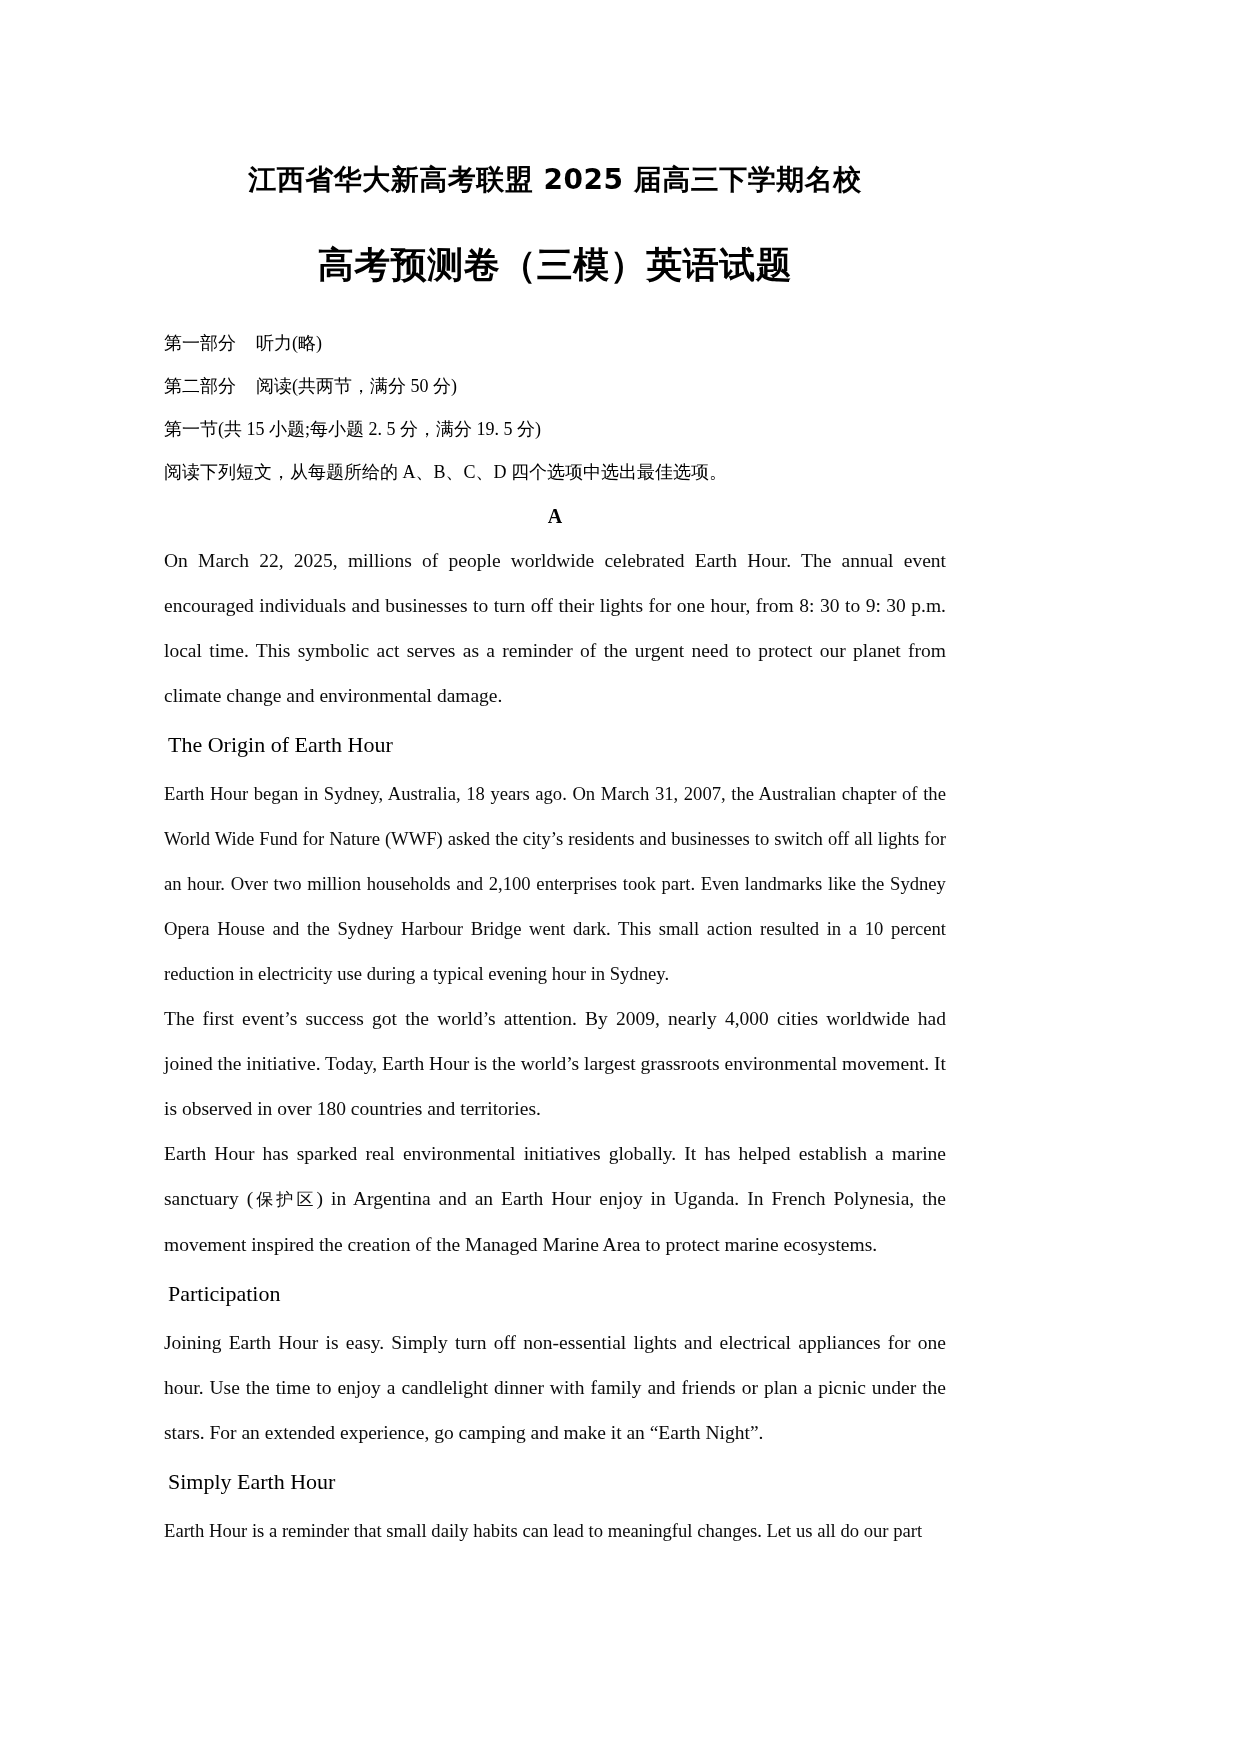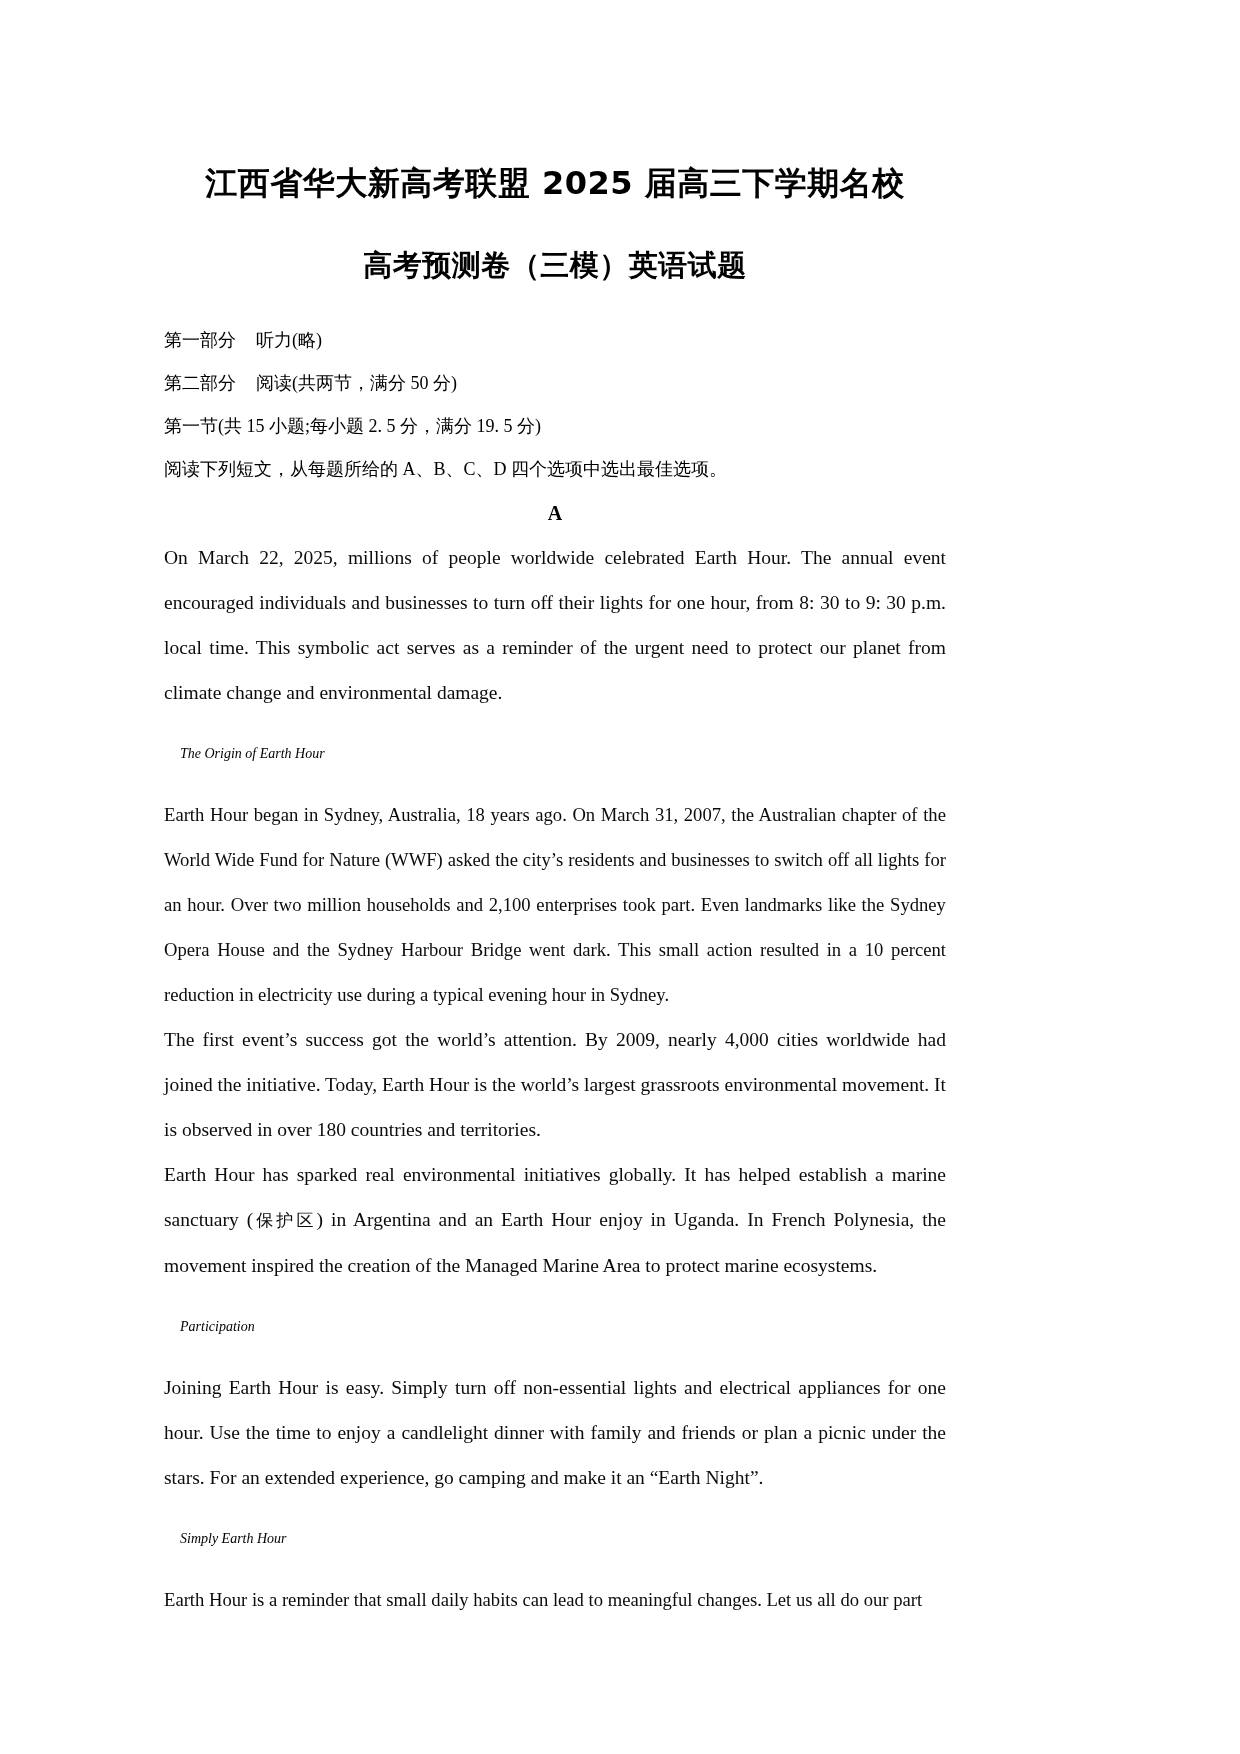--- a/index.html
+++ b/index.html
@@ -27,30 +27,30 @@
     position: absolute;
     left: 164px;
     top: 150px;
     width: 782px;
   }
 
   
   .doc-title {
     font-family: "DejaVu Sans", "Liberation Sans", sans-serif;
     font-weight: bold;
-    font-size: 32px;
+    font-size: 28px;
     line-height: 1.32;
     text-align: center;
     letter-spacing: 0.5px;
     margin: 0;
     padding: 0;
     white-space: nowrap;
   }
   .title-line-1 { margin-top: 12px; }
-  .title-line-2 { margin-top: 42px; font-size: 29px; }
+  .title-line-2 { margin-top: 42px; font-size: 36px; }
 
   
   .cn-line {
     font-family: "Liberation Serif", "DejaVu Serif", serif;
     font-size: 18px;
     line-height: 43px;
     text-align: left;
     white-space: nowrap;
     margin: 0;
   }
@@ -79,26 +79,25 @@
   }
   
   .para.condensed {
     font-stretch: condensed;
     transform: scaleX(0.955);
     transform-origin: left top;
     width: 104.7%;
   }
   .subhead {
     font-family: "Liberation Serif", "DejaVu Serif", serif;
-    font-size: 14px;
+    font-size: 22px;
     line-height: 45px;
-    margin: 16px;
+    margin: 4px;
     text-align: left;
     white-space: nowrap;
-    font-style: italic;
   }
   .zh-inline {
     font-family: "DejaVu Sans", "Liberation Sans", sans-serif;
     font-size: 17px;
   }
 </style>
 </head>
 <body>
 
 <div class="page">

